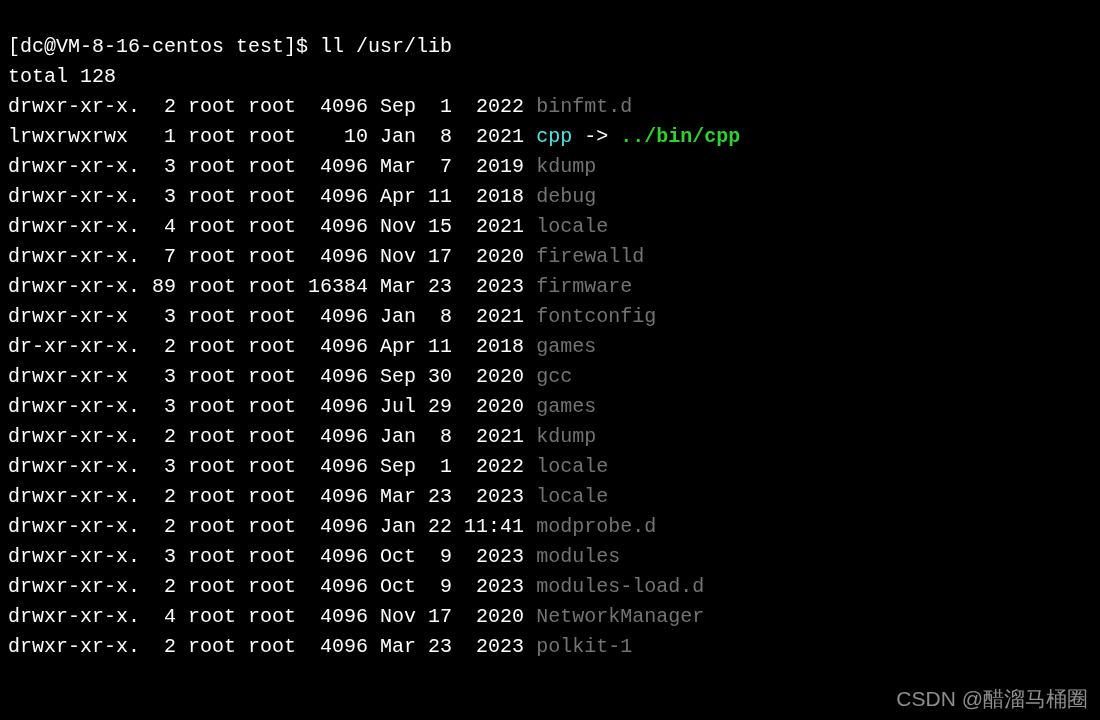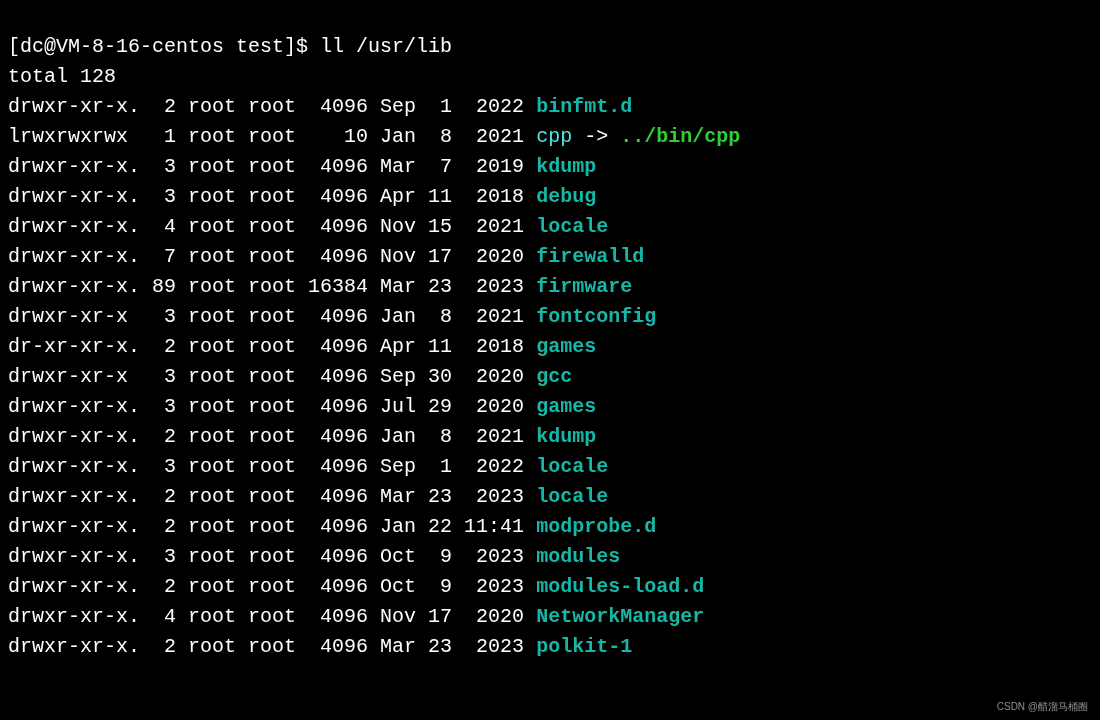--- a/index.html
+++ b/index.html
@@ -18,29 +18,29 @@
     .prompt-line {
       white-space: pre;
       margin-top: 28px;
     }
     .total-line {
       white-space: pre;
     }
     .row {
       white-space: pre;
     }
-    .dir { color: #14b8a6; font-weight: bold; }
+    .dir { color: #737373; font-weight: normal; }
     .symlink { color: #4ee6e6; font-weight: normal; }
     .target { color: #2fd02f; font-weight: bold; }
     .watermark {
       position: absolute;
       bottom: 6px;
       right: 12px;
       color: #c8c8c8;
-      font-size: 10px;
+      font-size: 21px;
       opacity: 0.7;
       font-family: sans-serif;
     }
   </style>
 </head>
 <body>
 
 <div class="prompt-line">[dc@VM-8-16-centos test]$ ll /usr/lib</div>
 <div class="total-line">total 128</div>
 <div id="listing">

